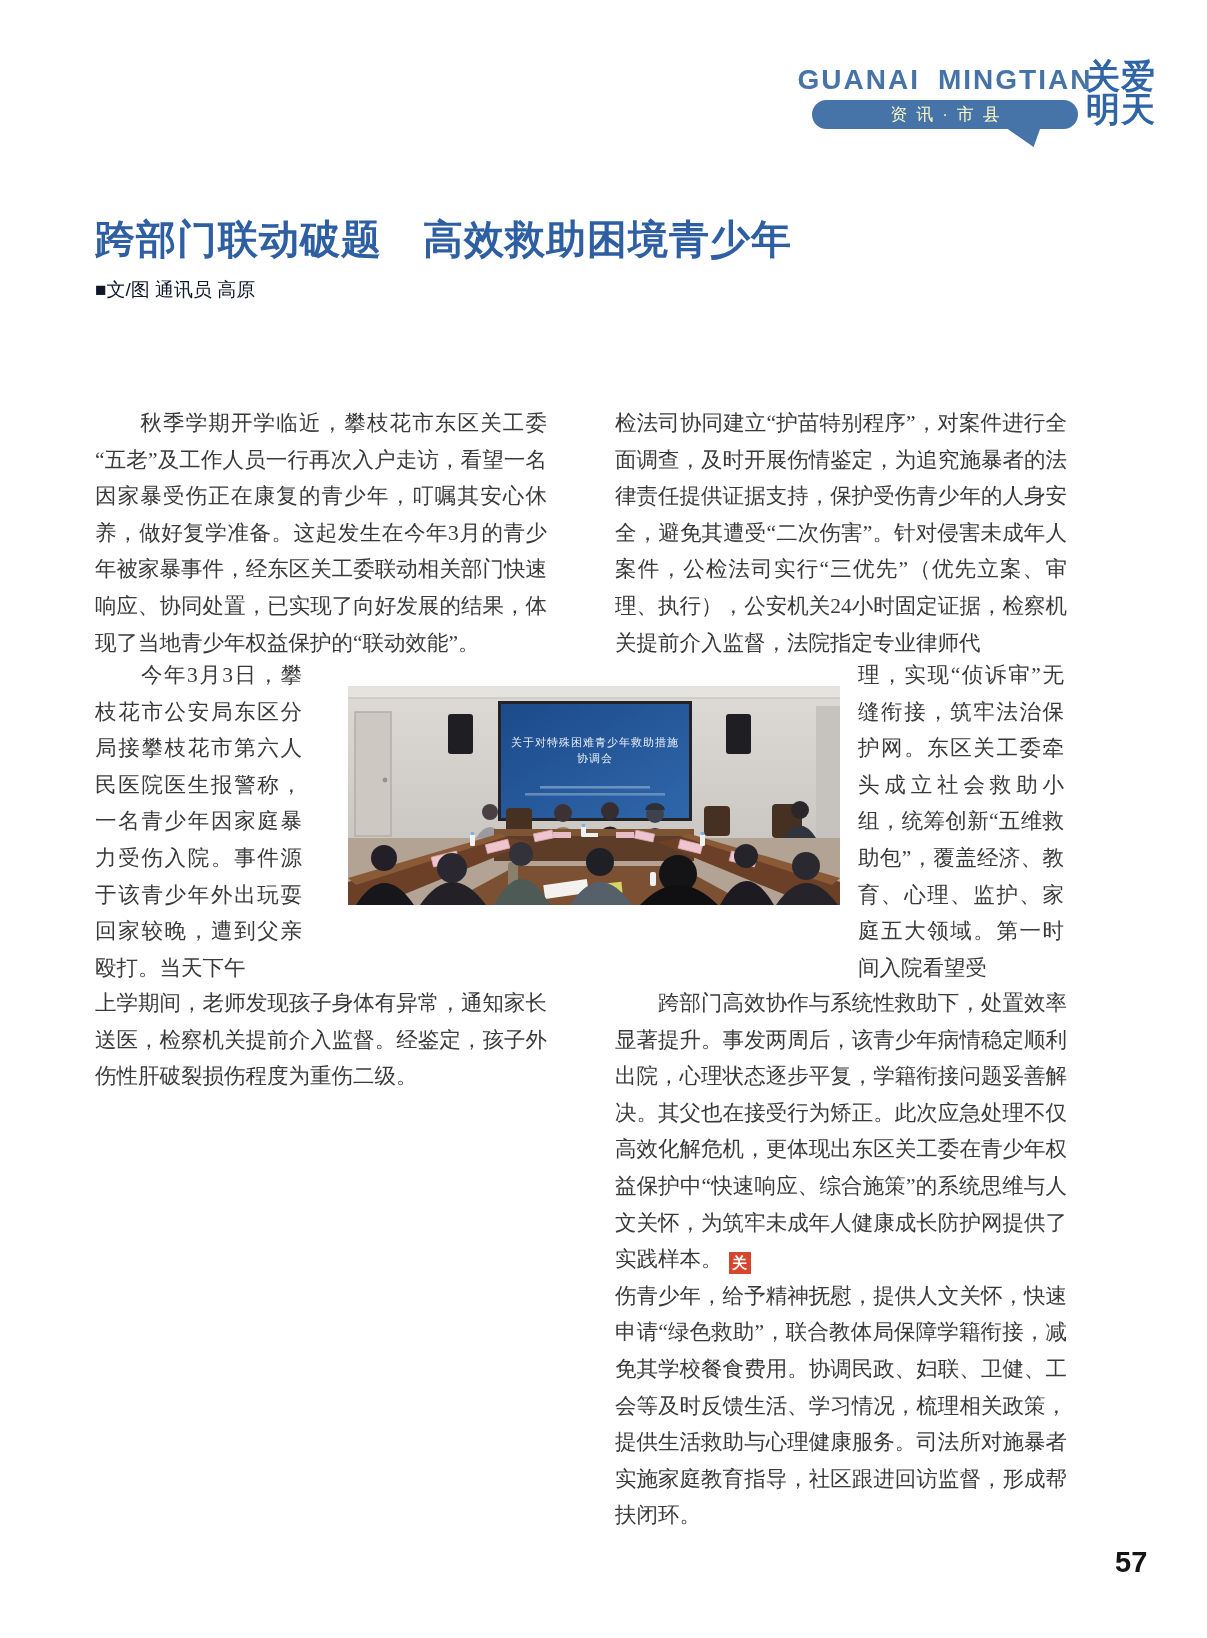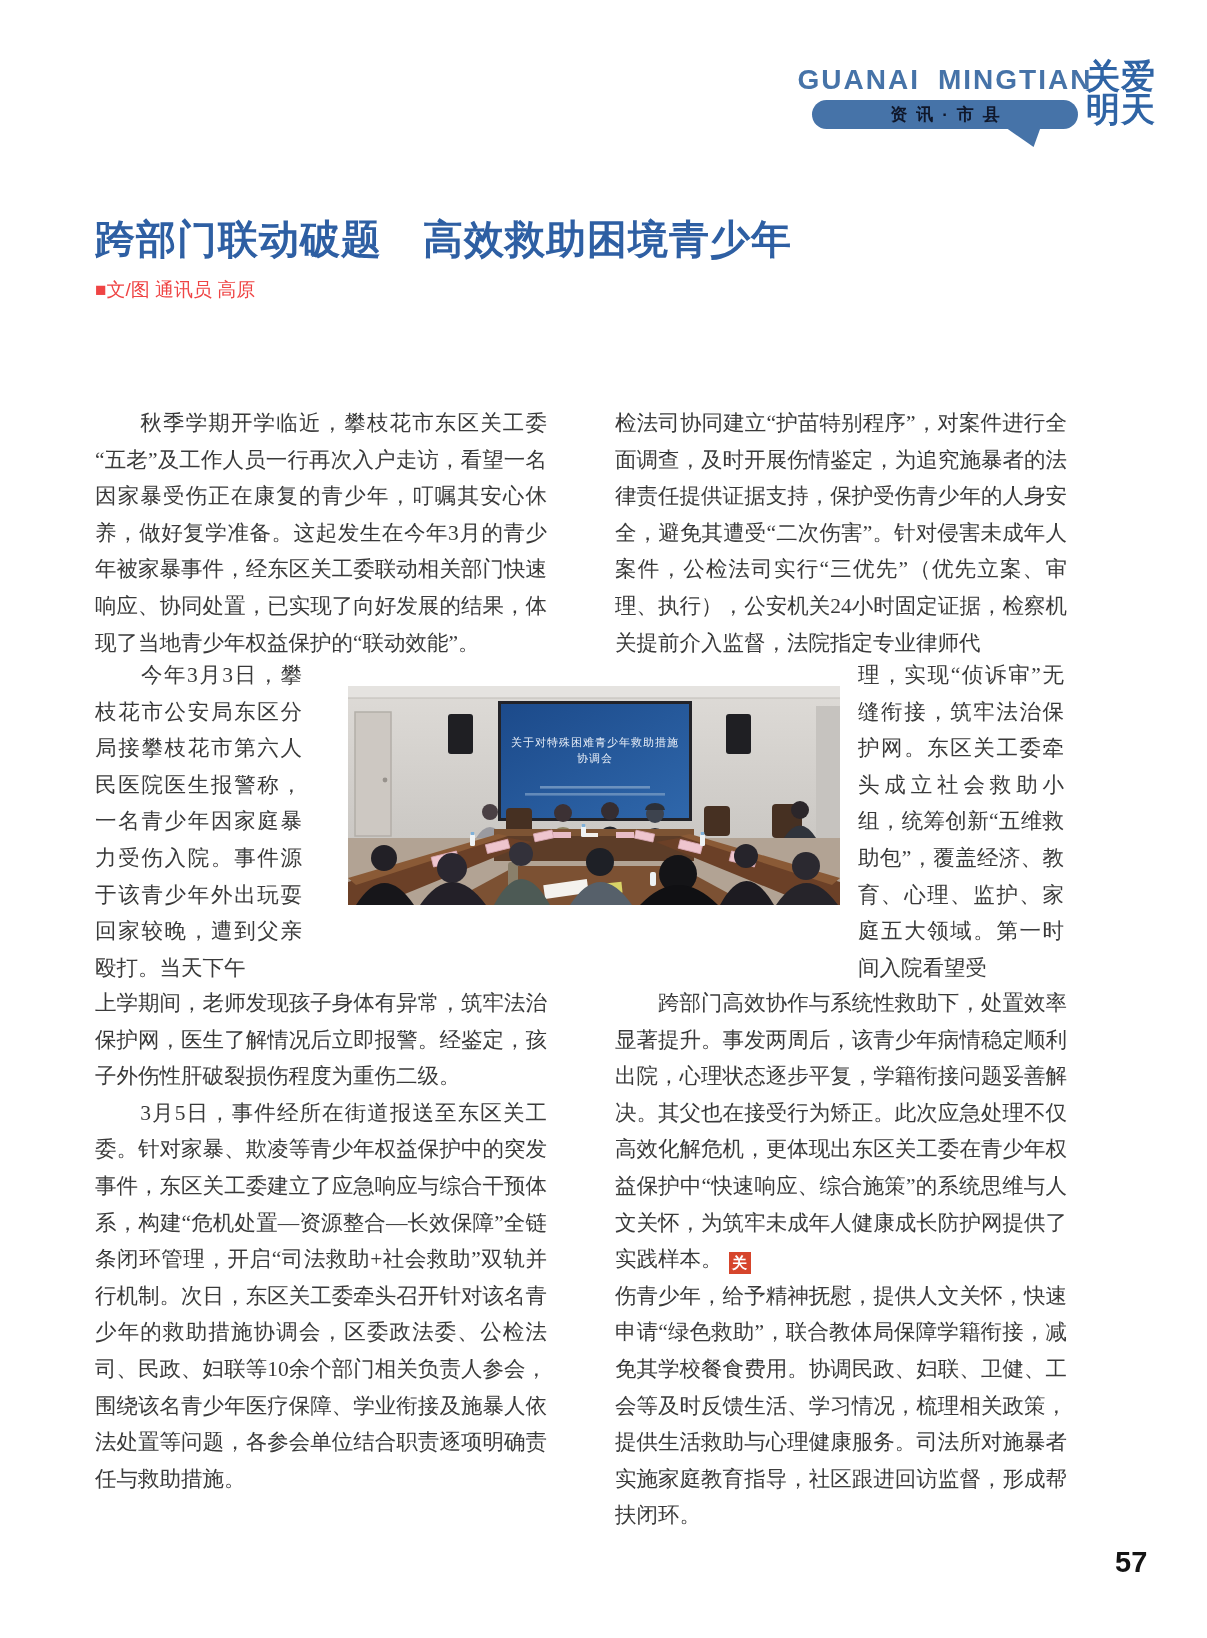--- a/index.html
+++ b/index.html
@@ -9,34 +9,34 @@
   html,body{margin:0;padding:0;background:#fff;}
   .page{position:relative;width:1207px;height:1638px;background:#ffffff;overflow:hidden;
         font-family:"Liberation Serif","DejaVu Serif",serif;}
 
   
   .brand-row{position:absolute;left:812px;top:64px;width:266px;display:flex;align-items:center;justify-content:center;
              font-family:"Liberation Sans","DejaVu Sans",sans-serif;font-weight:bold;
              font-size:28px;letter-spacing:2px;color:var(--brand-blue);}
   .brand-sep{display:inline-block;width:3px;height:18px;background:var(--brand-blue);margin:0 9px;}
   .tag-pill{position:absolute;left:812px;top:100px;width:266px;height:29px;border-radius:15px;
-            background:var(--brand-blue);color:#0f172a;text-align:center;line-height:29px;
-            font-family:"Liberation Sans","DejaVu Sans",sans-serif;font-weight:bold;
+            background:var(--brand-blue);color:#fef9c3;text-align:center;line-height:29px;
+            font-family:"Liberation Sans","DejaVu Sans",sans-serif;font-weight:normal;
             font-size:17px;letter-spacing:9px;text-indent:9px;z-index:2;}
   .pill-tail{position:absolute;left:992px;top:118px;width:52px;height:29px;background:var(--brand-blue);
              clip-path:polygon(0 0,100% 0,80% 100%);z-index:1;}
   .logo{position:absolute;left:1086px;top:60px;width:70px;text-align:center;color:var(--logo-blue);
         font-family:"Liberation Sans","DejaVu Sans",sans-serif;font-weight:900;
         font-size:34px;line-height:33px;letter-spacing:1px;}
 
   
   .title{position:absolute;left:95px;top:212px;margin:0;width:1000px;
          font-size:40px;font-weight:bold;letter-spacing:1px;color:var(--title-blue);}
   .byline{position:absolute;left:95px;top:277px;font-family:"Liberation Sans","DejaVu Sans",sans-serif;
-          font-size:19px;color:#ef4444;}
+          font-size:19px;color:#0f172a;}
 
   
   .tb{position:absolute;color:var(--body-text);font-size:21.5px;line-height:36.6px;}
   .tb p{margin:0;text-align:justify;text-justify:inter-character;}
   .tb p.oneline{white-space:nowrap;}
   .lp1 {left:95px; top:405px; width:452px;}
   .lnar{left:95px; top:657px; width:207px;}
   .lrest{left:95px; top:985px; width:452px;}
   .rp1 {left:615px;top:405px; width:452px;}
   .rnar{left:858px;top:657px; width:206px;}
@@ -79,22 +79,21 @@
   <h1 class="title">跨部门联动破题　高效救助困境青少年</h1>
   <div class="byline">■文/图 通讯员 高原</div>
 
   <div class="tb lp1">
     <p>　　秋季学期开学临近，攀枝花市东区关工委“五老”及工作人员一行再次入户走访，看望一名因家暴受伤正在康复的青少年，叮嘱其安心休养，做好复学准备。这起发生在今年3月的青少年被家暴事件，经东区关工委联动相关部门快速响应、协同处置，已实现了向好发展的结果，体现了当地青少年权益保护的“联动效能”。</p>
   </div>
   <div class="tb lnar">
     <p>　　今年3月3日，攀枝花市公安局东区分局接攀枝花市第六人民医院医生报警称，一名青少年因家庭暴力受伤入院。事件源于该青少年外出玩耍回家较晚，遭到父亲殴打。当天下午</p>
   </div>
   <div class="tb lrest">
-    <p>上学期间，老师发现孩子身体有异常，筑牢法治保护网，医生了解情况后立即报警。经鉴定，孩子外伤性肝破裂损伤程度为重伤二级。</p>
-    <p>　　3月5日，事件经所在街道报送至东区关工委。针对家暴、欺凌等青少年权益保护中的突发事件，东区关工委建立了应急响应与综合干预体系，构建“危机处置—资源整合—长效保障”全链条闭环管理，开启“司法救助+社会救助”双轨并行机制。次日，东区关工委牵头召开针对该名青少年的救助措施协调会，区委政法委、公检法司、民政、妇联等10余个部门相关负责人参会，围绕该名青少年医疗保障、学业衔接及施暴人依法处置等问题，各参会单位结合职责逐项明确责任与救助措施。</p>
+    <p>上学期间，老师发现孩子身体有异常，通知家长送医，检察机关提前介入监督。经鉴定，孩子外伤性肝破裂损伤程度为重伤二级。</p>
   </div>
 
   <figure class="photo">
     <svg viewBox="0 0 492 219" width="492" height="219">
       <defs>
         <linearGradient id="gwall" x1="0" y1="0" x2="0" y2="1">
           <stop offset="0" stop-color="#dedbd7"></stop>
             <stop offset="1" stop-color="#cbc8c4"></stop>
         </linearGradient>
         <linearGradient id="gscr" x1="0" y1="0" x2="1" y2="1">

